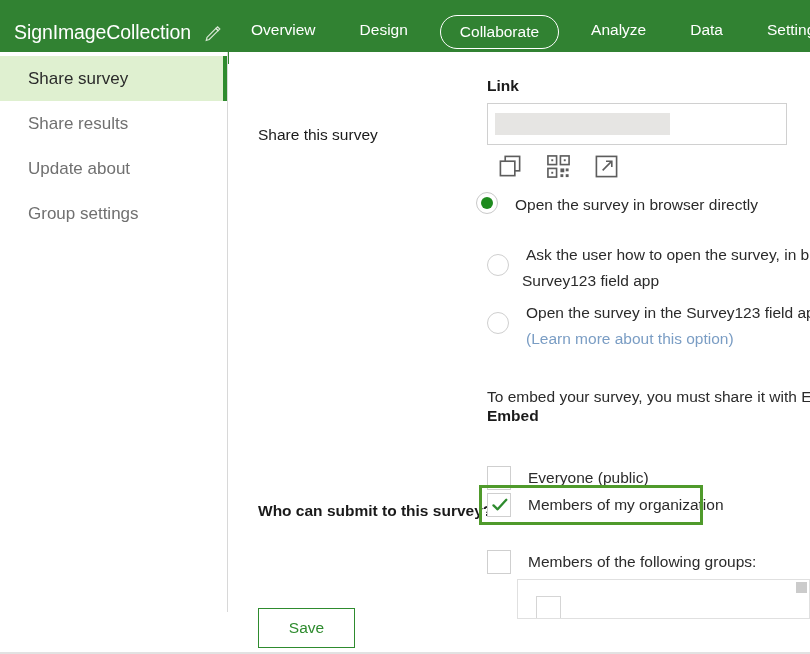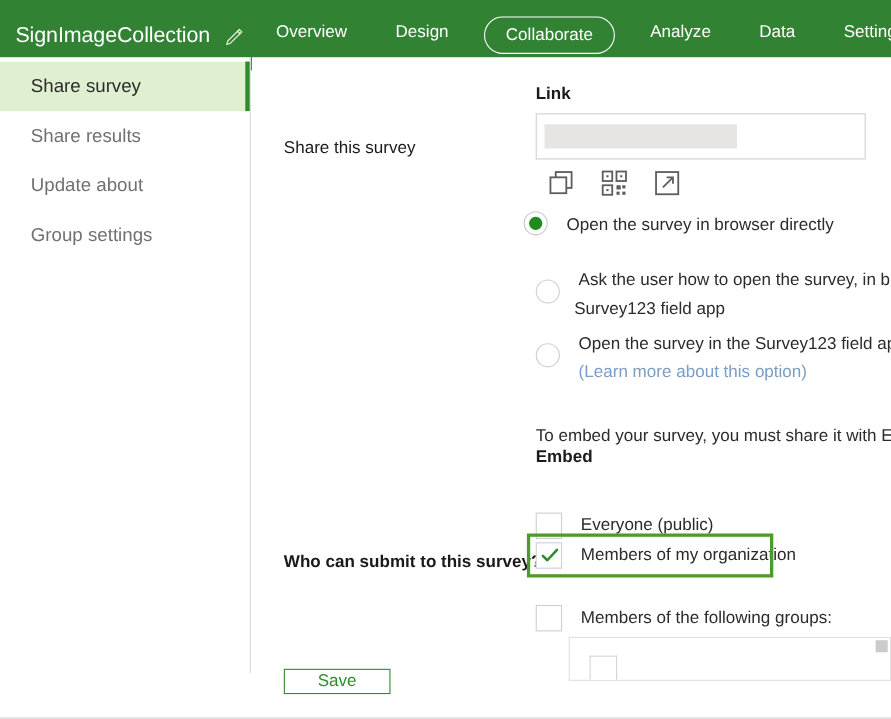--- a/index.html
+++ b/index.html
@@ -231,21 +231,21 @@
     position: absolute;
     left: 18px; top: 16px;
     width: 25px; height: 22px;
     border: 1px solid #d5d5d5;
     border-bottom: none;
     background: #fff;
   }
 
   .save-btn {
     position: absolute;
-    width: 97px; height: 23px;
+    width: 97px; height: 40px;
     border: 1.4px solid #2e8b2e;
     background: #ffffff;
     color: #2e8b2e;
     font-size: 15.5px;
     font-family: "Liberation Sans", sans-serif;
     cursor: pointer;
     display: flex;
     align-items: center;
     justify-content: center;
   }

